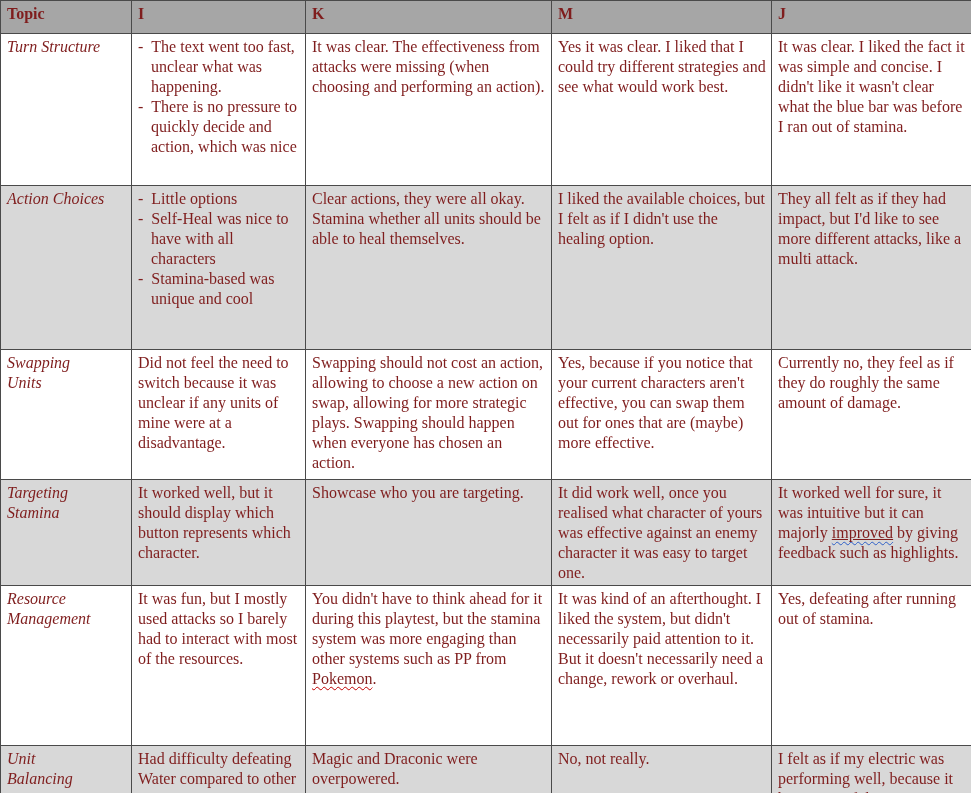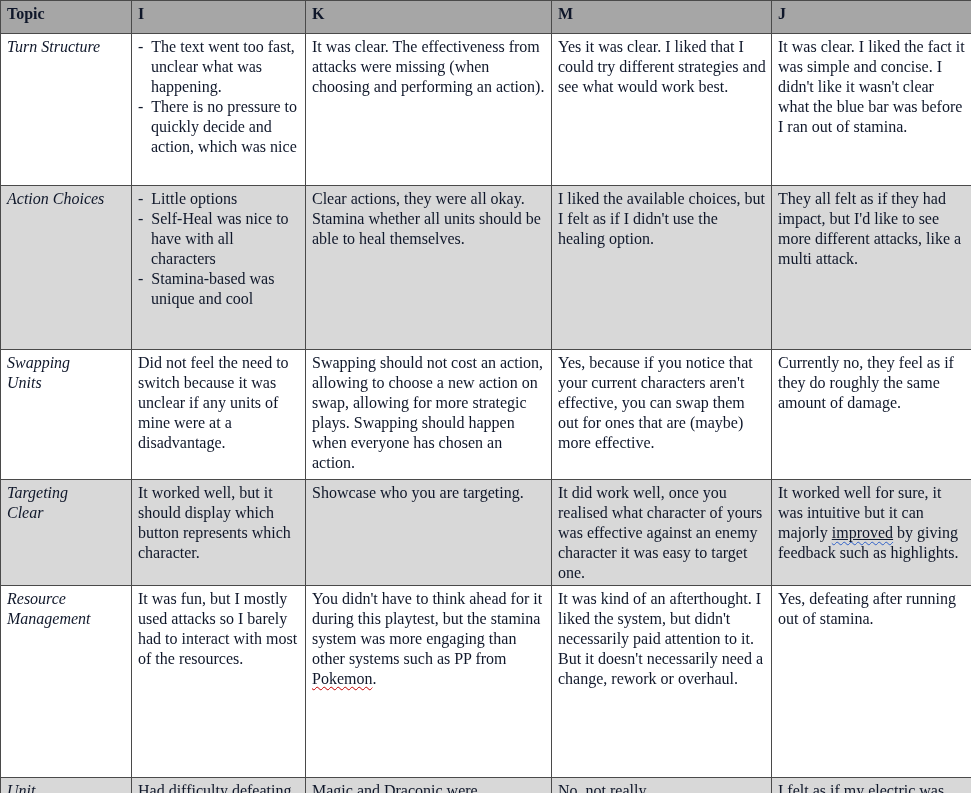--- a/index.html
+++ b/index.html
@@ -24,35 +24,35 @@
     width: 971px;
   }
   table.feedback th,
   table.feedback td {
     border: 1px solid var(--border-color);
     vertical-align: top;
     text-align: left;
     padding: 3px 5px 2px 6px;
     font-size: 16px;
     line-height: 20px;
-    color: #0f172a;
+    color: #7f1d1d;
     overflow: hidden;
   }
   thead tr { height: 33px; }
   thead th {
     background: var(--header-bg);
     font-weight: bold;
     font-size: 17px;
     padding-top: 5px;
   }
   tbody tr:nth-child(1) { height: 152px; }
   tbody tr:nth-child(2) { height: 164px; padding-left: 39px; }
   tbody tr:nth-child(3) { height: 130px; }
   tbody tr:nth-child(4) { height: 100px; }
-  tbody tr:nth-child(5) { height: 192px; }
+  tbody tr:nth-child(5) { height: 160px; }
   tbody tr:nth-child(6) { height: 88px; }
   tbody tr:nth-child(even) td { background: var(--alt-row-bg); }
   td.topic-cell {
     font-style: italic;
     white-space: pre-line;
   }
   .dash-item {
     padding-left: 13px;
     text-indent: -13px;
   }
@@ -115,21 +115,21 @@
         <tr>
           <td class="topic-cell">Swapping
 Units</td>
           <td>Did not feel the need to switch because it was unclear if any units of mine were at a disadvantage.</td>
           <td>Swapping should not cost an action, allowing to choose a new action on swap, allowing for more strategic plays. Swapping should happen when everyone has chosen an action.</td>
           <td>Yes, because if you notice that your current characters aren't effective, you can swap them out for ones that are (maybe) more effective.</td>
           <td>Currently no, they feel as if they do roughly the same amount of damage.</td>
         </tr>
         <tr>
           <td class="topic-cell">Targeting
-Clear</td>
+Stamina</td>
           <td>It worked well, but it should display which button represents which character.</td>
           <td>Showcase who you are targeting.</td>
           <td>It did work well, once you realised what character of yours was effective against an enemy character it was easy to target one.</td>
           <td>It worked well for sure, it was intuitive but it can majorly <span class="u"><span class="wavy-blue">improved</span></span> by giving feedback such as highlights.</td>
         </tr>
         <tr>
           <td class="topic-cell">Resource
 Management</td>
           <td>It was fun, but I mostly used attacks so I barely had to interact with most of the resources.</td>
           <td>You didn't have to think ahead for it during this playtest, but the stamina system was more engaging than other systems such as PP from <span class="wavy-red">Pokemon</span>.</td>

